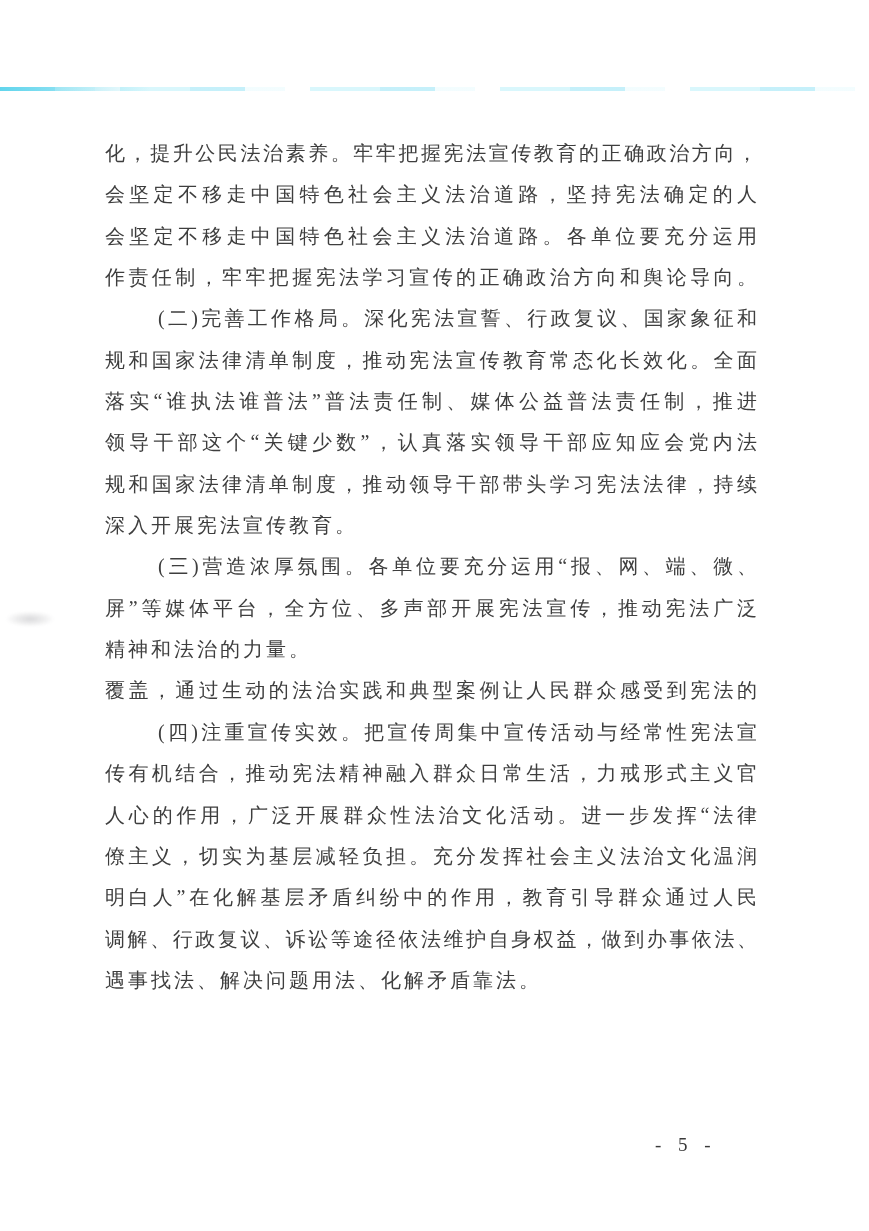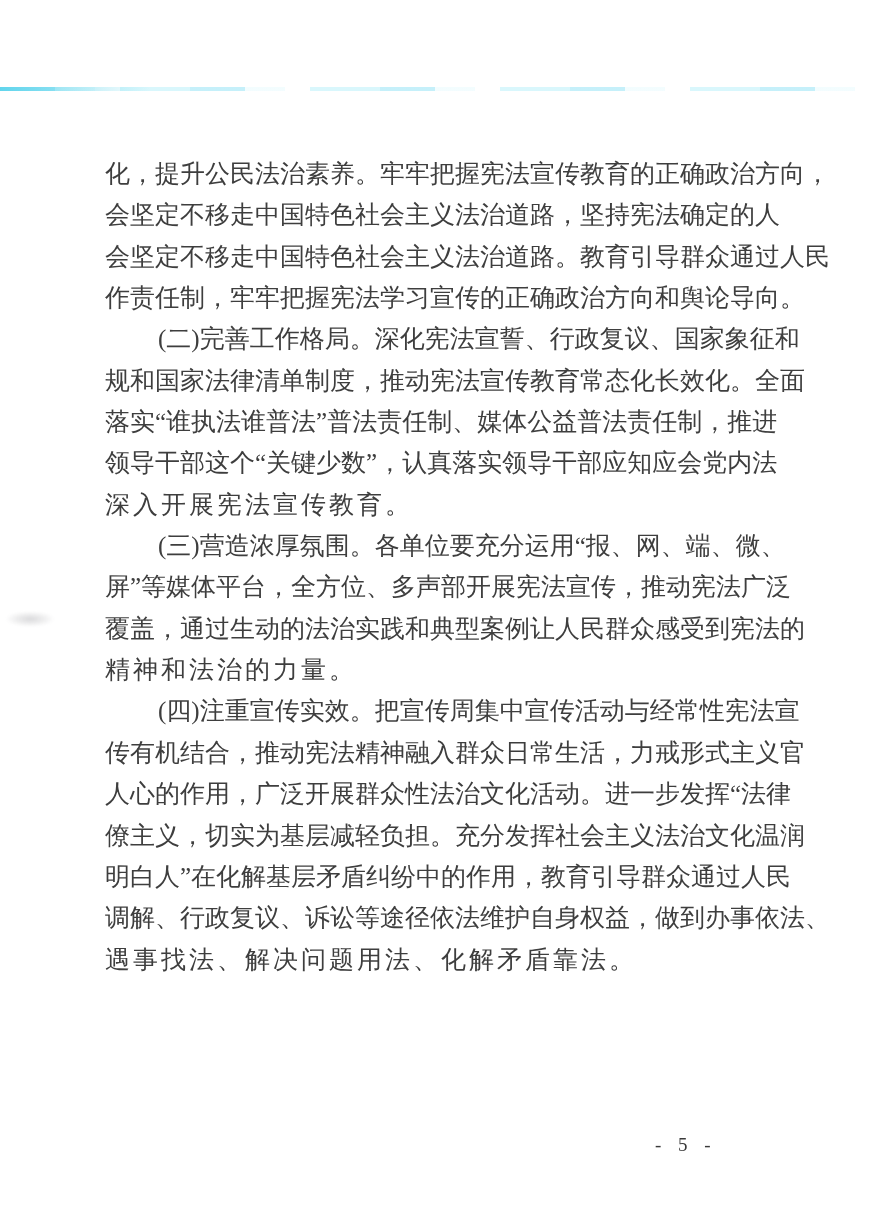--- a/index.html
+++ b/index.html
@@ -23,23 +23,22 @@
         rgba(160,235,248,0.40) 120px 190px);
   }
   
   .smudge{
     position:absolute;left:5px;top:611px;width:50px;height:16px;
     background:radial-gradient(ellipse at center, rgba(120,120,126,0.28), rgba(120,120,126,0) 70%);
     filter:blur(1px);
   }
   .text-block{
     position:absolute;left:105px;top:133px;width:652px;
-    font-size:25px;
+    font-size:20px;
     font-weight:400;
-    margin-top:20px;
   }
   .text-block p{margin:0;padding:0;}
   .line{
     line-height:41.35px;
     text-align:justify;
     text-align-last:justify;
     text-justify:inter-character;
     white-space:nowrap;
   }
   .line.indent{padding-left:53px;}
@@ -61,39 +60,40 @@
 
   <div class="scan-streak"></div>
   <div class="smudge"></div>
 
   <div class="text-block">
 
     <p>
       </p>
       <div class="line">化，提升公民法治素养。牢牢把握宪法宣传教育的正确政治方向，</div>
       <div class="line">会坚定不移走中国特色社会主义法治道路，坚持宪法确定的人</div>
-      <div class="line">会坚定不移走中国特色社会主义法治道路。教育引导群众通过人民</div>
+      <div class="line">会坚定不移走中国特色社会主义法治道路。各单位要充分运用</div>
       <div class="line">作责任制，牢牢把握宪法学习宣传的正确政治方向和舆论导向。</div>
     <p></p>
 
     <p>
       </p>
       <div class="line indent">(二)完善工作格局。深化宪法宣誓、行政复议、国家象征和</div>
       <div class="line">规和国家法律清单制度，推动宪法宣传教育常态化长效化。全面</div>
       <div class="line">落实“谁执法谁普法”普法责任制、媒体公益普法责任制，推进</div>
       <div class="line">领导干部这个“关键少数”，认真落实领导干部应知应会党内法</div>
+      <div class="line">规和国家法律清单制度，推动领导干部带头学习宪法法律，持续</div>
       <div class="line last">深入开展宪法宣传教育。</div>
     <p></p>
 
     <p>
       </p>
       <div class="line indent">(三)营造浓厚氛围。各单位要充分运用“报、网、端、微、</div>
       <div class="line">屏”等媒体平台，全方位、多声部开展宪法宣传，推动宪法广泛</div>
+      <div class="line last">精神和法治的力量。</div>
       <div class="line">覆盖，通过生动的法治实践和典型案例让人民群众感受到宪法的</div>
-      <div class="line last">精神和法治的力量。</div>
     <p></p>
 
     <p>
       </p>
       <div class="line indent">(四)注重宣传实效。把宣传周集中宣传活动与经常性宪法宣</div>
       <div class="line">传有机结合，推动宪法精神融入群众日常生活，力戒形式主义官</div>
       <div class="line">人心的作用，广泛开展群众性法治文化活动。进一步发挥“法律</div>
       <div class="line">僚主义，切实为基层减轻负担。充分发挥社会主义法治文化温润</div>
       <div class="line">明白人”在化解基层矛盾纠纷中的作用，教育引导群众通过人民</div>
       <div class="line">调解、行政复议、诉讼等途径依法维护自身权益，做到办事依法、</div>

